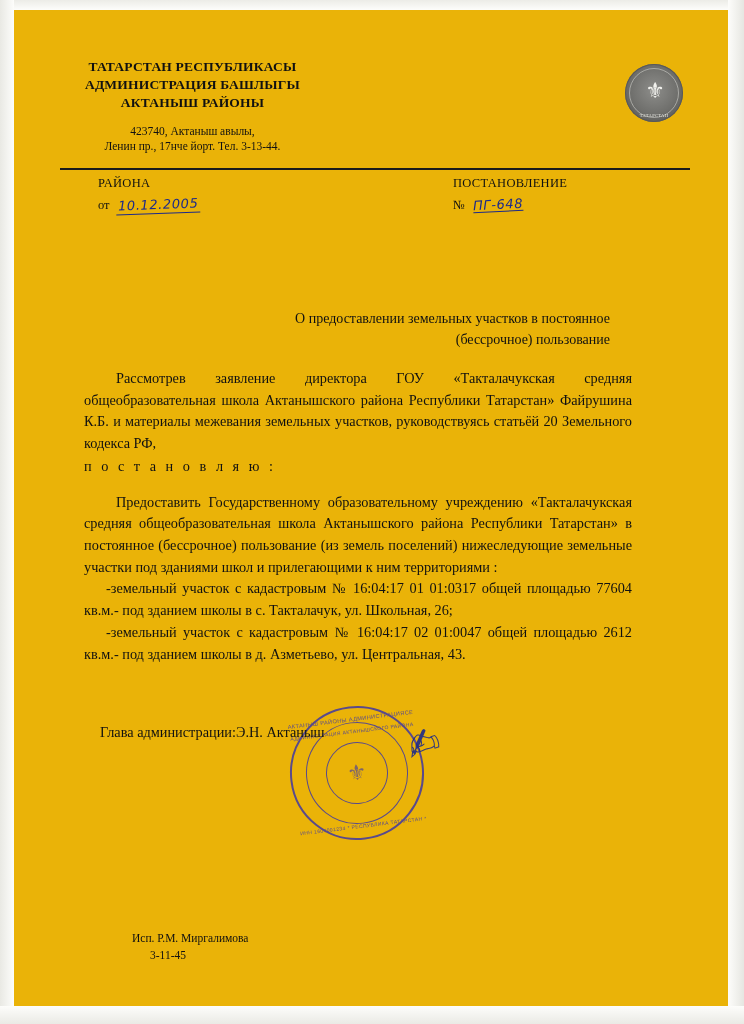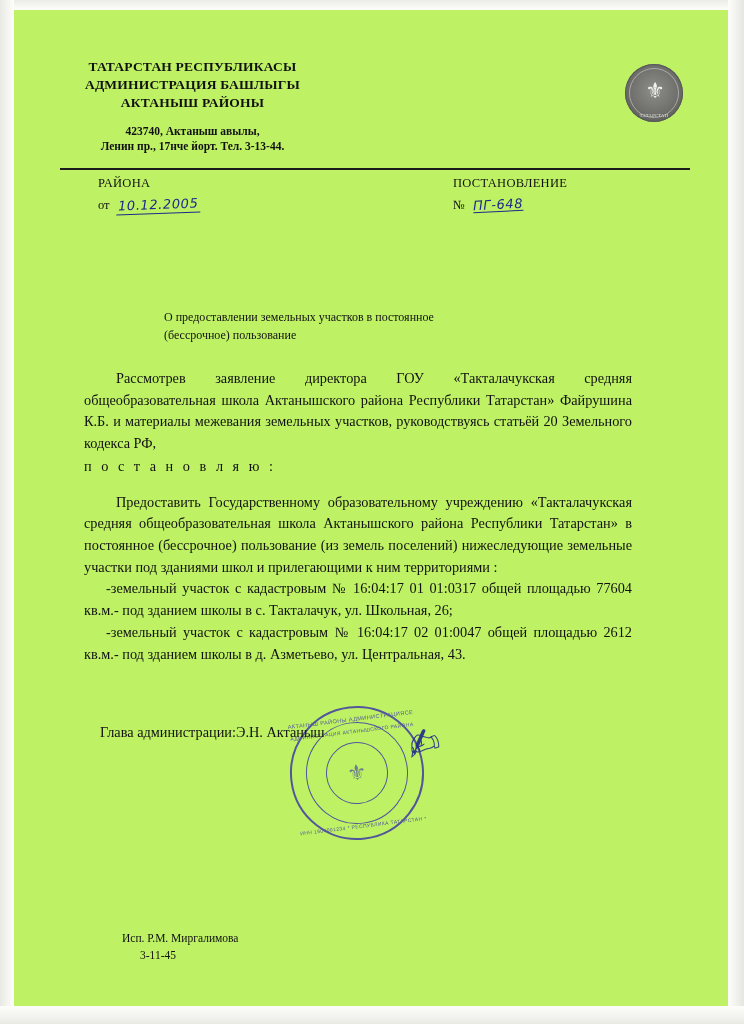--- a/index.html
+++ b/index.html
@@ -13,21 +13,21 @@
     position: relative;
     font-family: "Liberation Serif", serif;
     color: #111;
     overflow: hidden;
   }
   .page {
     position: absolute;
     left: 0; top: 0;
     width: 744px;
     height: 1024px;
-    background: #bef264;
+    background: #eab308;
   }
   
   .scan-edge-left {
     position: absolute; left: 0; top: 0; width: 14px; height: 1024px;
     background: linear-gradient(to right, #e9e9e4 0%, #fdfdfb 100%);
   }
   .scan-edge-right {
     position: absolute; right: 0; top: 0; width: 16px; height: 1024px;
     background: linear-gradient(to left, #e6e6e1 0%, #fdfdfb 100%);
   }
@@ -56,21 +56,21 @@
   }
   .header-col .org-line {
     font-weight: bold;
     font-size: 13.5px;
     letter-spacing: 0.2px;
     line-height: 1.33;
     text-transform: uppercase;
   }
   .header-col .addr-line {
     font-size: 11.5px;
-    font-weight: bold;
+    font-weight: normal;
     line-height: 1.35;
     margin-top: 12px;
   }
   .header-col.right .addr-line {
     font-weight: normal;
     font-size: 11.5px;
     margin-top: 7px;
   }
   .emblem-wrap {
     width: 72px;
@@ -157,25 +157,25 @@
   .hand.num {
     transform: rotate(-3deg);
     border-bottom: none;
     text-decoration: underline;
     text-underline-offset: 2px;
   }
 
   
   .doc-title {
     position: absolute;
-    left: 164px;
+    left: 150px;
     top: 308px;
     width: 460px;
-    text-align: left;
-    font-size: 12px;
+    text-align: right;
+    font-size: 14px;
     line-height: 1.5;
   }
 
   
   .body-text {
     position: absolute;
     left: 84px;
     top: 368px;
     width: 548px;
     font-size: 14.3px;
@@ -258,21 +258,21 @@
     font-family: "DejaVu Sans", sans-serif;
     font-size: 40px;
     font-style: italic;
     transform: rotate(-18deg);
     opacity: .9;
   }
 
   
   .footer {
     position: absolute;
-    left: 122px;
+    left: 132px;
     top: 930px;
     font-size: 11.5px;
     line-height: 1.45;
   }
   .footer .phone {
     padding-left: 18px;
   }
 </style>
 </head>
 <body>

